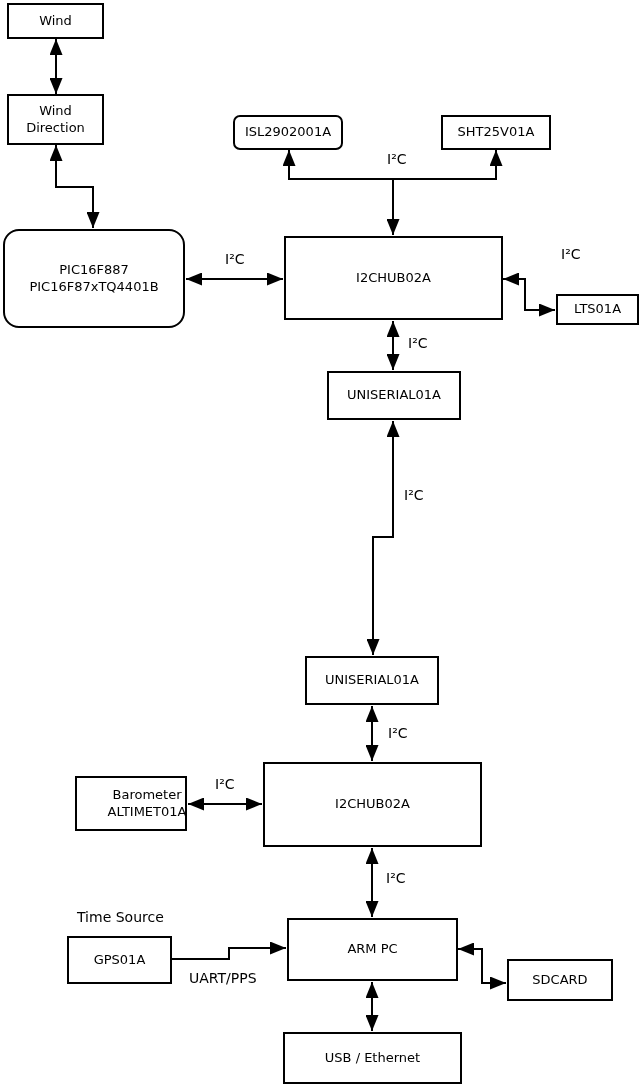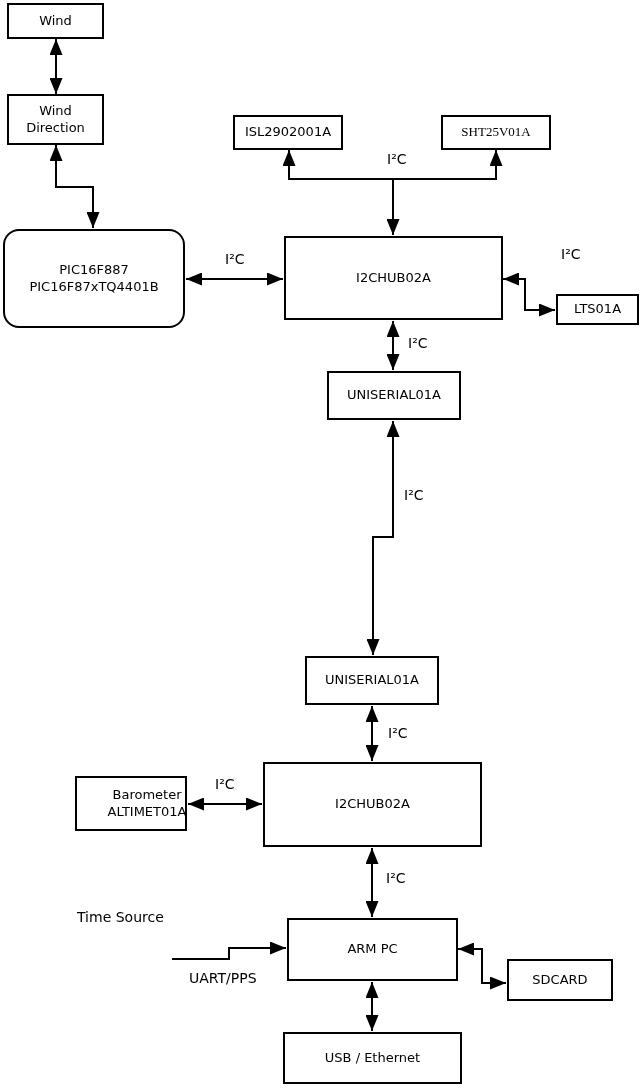--- a/index.html
+++ b/index.html
@@ -84,25 +84,25 @@
   <div class="box" style="left:7px; top:94px; width:97px; height:51px;">
     <span>Wind</span>
     <span>Direction</span>
   </div>
 
   <div class="box" style="left:3px; top:229px; width:182px; height:99px;border-radius:16px;">
     <span>PIC16F887</span>
     <span>PIC16F87xTQ4401B</span>
   </div>
 
-  <div class="box" style="left:233px; top:115px; width:110px; height:35px;">
+  <div class="box" style="left:233px; top:115px; width:110px; height:35px;border-radius:7px;">
     <span>ISL2902001A</span>
   </div>
 
-  <div class="box" style="left:441px; top:115px; width:110px; height:35px;font-family:Liberation Serif, serif;">
+  <div class="box" style="left:441px; top:115px; width:110px; height:35px;">
     <span>SHT25V01A</span>
   </div>
 
   <div class="box" style="left:284px; top:236px; width:219px; height:84px;">
     <span>I2CHUB02A</span>
   </div>
 
   <div class="box" style="left:556px; top:294px; width:83px; height:31px;">
     <span>LTS01A</span>
   </div>
@@ -117,20 +117,23 @@
 
   <div class="box" style="left:75px; top:776px; width:112px; height:55px;padding-left:32px;">
     <span>Barometer</span>
     <span>ALTIMET01A</span>
   </div>
 
   <div class="box" style="left:263px; top:762px; width:219px; height:85px;">
     <span>I2CHUB02A</span>
   </div>
 
+  <div class="box" style="left:67px; top:936px; width:105px; height:48px;">
+    <span>GPS01A</span>
+  </div>
 
   <div class="box" style="left:287px; top:918px; width:171px; height:63px;">
     <span>ARM PC</span>
   </div>
 
   <div class="box" style="left:507px; top:959px; width:106px; height:42px;text-align:right;">
     <span>SDCARD</span>
   </div>
 
   <div class="box" style="left:283px; top:1032px; width:179px; height:52px;">

